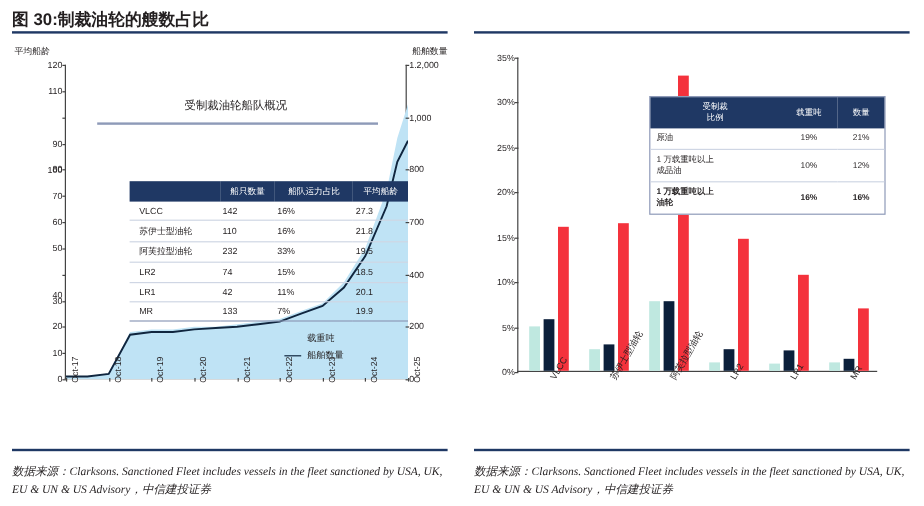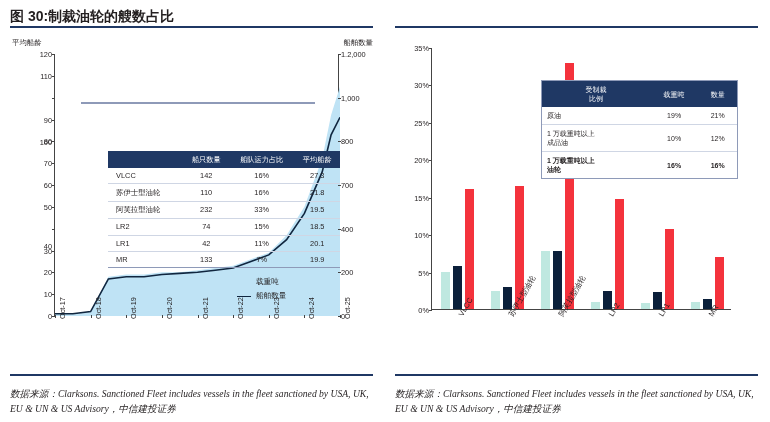--- a/index.html
+++ b/index.html
@@ -20,21 +20,21 @@
   .axlabel{position:absolute;font-size:7.4px;color:#231f20;white-space:nowrap;}
   .ytick{position:absolute;right:100%;margin-right:3px;font-size:7.4px;color:#231f20;transform:translateY(-50%);white-space:nowrap;}
   .ytick2{position:absolute;left:100%;margin-left:3px;font-size:7.4px;color:#231f20;transform:translateY(-50%);white-space:nowrap;}
   .tickmark{position:absolute;left:-3px;width:3px;height:1px;background:#444;}
   .tickmark-r{position:absolute;right:-3px;width:3px;height:1px;background:#444;}
   .xtick{position:absolute;top:100%;font-size:7.3px;color:#231f20;transform-origin:left top;transform:rotate(-90deg) translateX(-4px);white-space:nowrap;}
   .xtickmark{position:absolute;top:100%;width:1px;height:3px;background:#444;}
   .inner-title{position:absolute;left:0;right:0;top:28px;text-align:center;font-size:9.5px;color:#231f20;}
   .tbl{position:absolute;left:26px;top:48px;width:232px;border-collapse:collapse;font-size:7.4px;}
   .tbl th{background:#1f3864;color:#ffffff;font-weight:normal;padding:3.5px 2px;text-align:center;font-size:7.2px;}
-  .tbl td{padding:3.2px 2px;text-align:center;border-bottom:1px solid #cfd6e4;color:#231f20;}
+  .tbl td{padding:3.2px 2px;border-bottom:1px solid #cfd6e4;color:#231f20;}
   .tbl td.first{text-align:left;padding-left:8px;}
   .tbl tr:last-child td{border-bottom:1px solid #8e9ab8;}
   .tblwrap{position:absolute;left:26px;top:48px;width:232px;border:1px solid #8e9ab8;background:#fff;}
   .note{position:absolute;left:58px;top:184px;font-family:"Liberation Serif",serif;font-style:italic;font-size:8.2px;color:#231f20;line-height:12px;}
   .legend-l{position:absolute;left:182px;top:223px;font-size:7.6px;}
   .legend-row{display:flex;align-items:center;margin-bottom:4px;}
   .sw{width:14px;height:8px;margin-right:5px;display:inline-block;}
   .sw-line{width:14px;height:0;border-top:1.6px solid #10263f;margin-right:5px;display:inline-block;}
 
   
@@ -63,20 +63,21 @@
 
     <div class="chart-l">
       <div class="axlabel" style="left:2px;top:6px;">平均船龄</div>
       <div class="axlabel" style="right:2px;top:6px;">船舶数量</div>
 
       <div class="plot" id="plotL">
           <svg width="285" height="262" style="position: absolute; left: 0px; top: 0px;">
             <path d="M0,262 L0.0,259.8 L17.8,259.8 L35.6,257.6 L53.4,222.7 L71.3,220.5 L89.1,220.5 L106.9,218.3 L124.7,218.3 L142.5,216.2 L160.3,214.0 L178.1,211.8 L195.9,205.2 L213.8,198.7 L231.6,181.2 L249.4,152.8 L267.2,104.8 L276.1,61.1 L285.0,32.8 L285,262 Z" fill="#bfe3f5"></path>
             <path d="M0.0,259.8 L17.8,259.8 L35.6,257.6 L53.4,224.9 L71.3,222.7 L89.1,222.7 L106.9,220.5 L124.7,219.4 L142.5,218.3 L160.3,216.2 L178.1,214.0 L195.9,207.4 L213.8,200.9 L231.6,185.6 L249.4,159.4 L267.2,117.9 L276.1,80.8 L285.0,63.3" fill="none" stroke="#10263f" stroke-width="1.6"></path>
           </svg>
+        <div class="inner-title">受制裁油轮船队概况</div>
 
         <div class="tblwrap">
           <table class="tbl" id="tblL">
               <thead>
                 <tr>
                   <th></th>
                   <th>船只数量</th>
                   <th>船队运力占比</th>
                   <th>平均船龄</th>
                 </tr>

